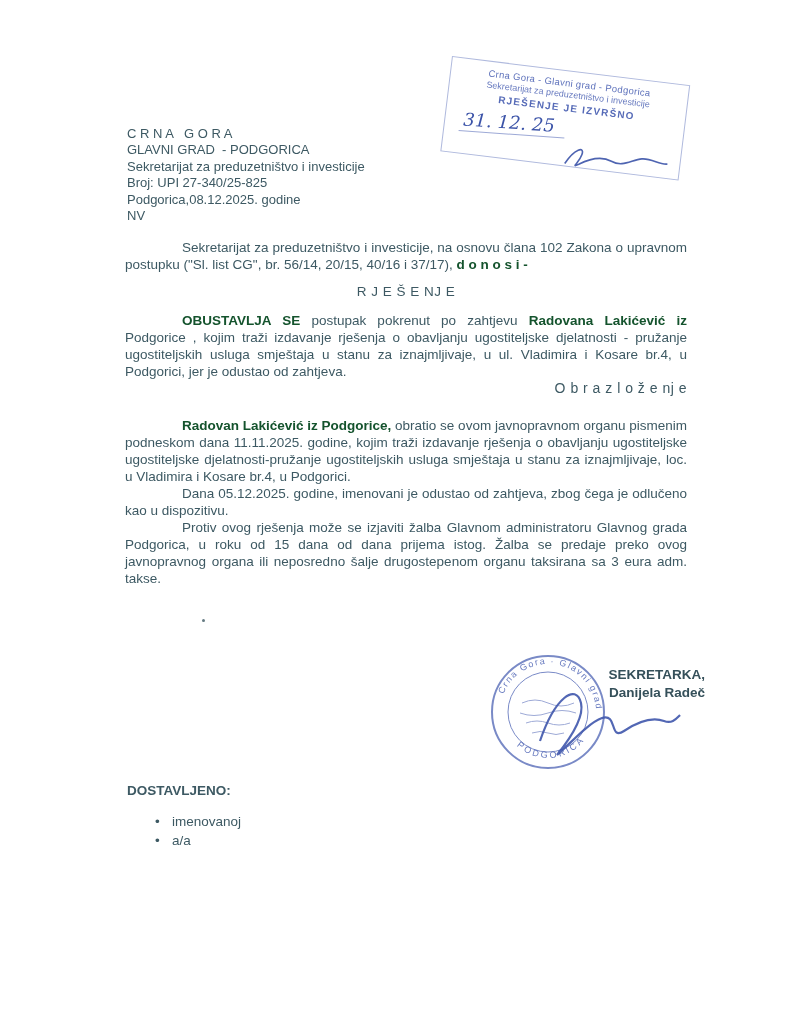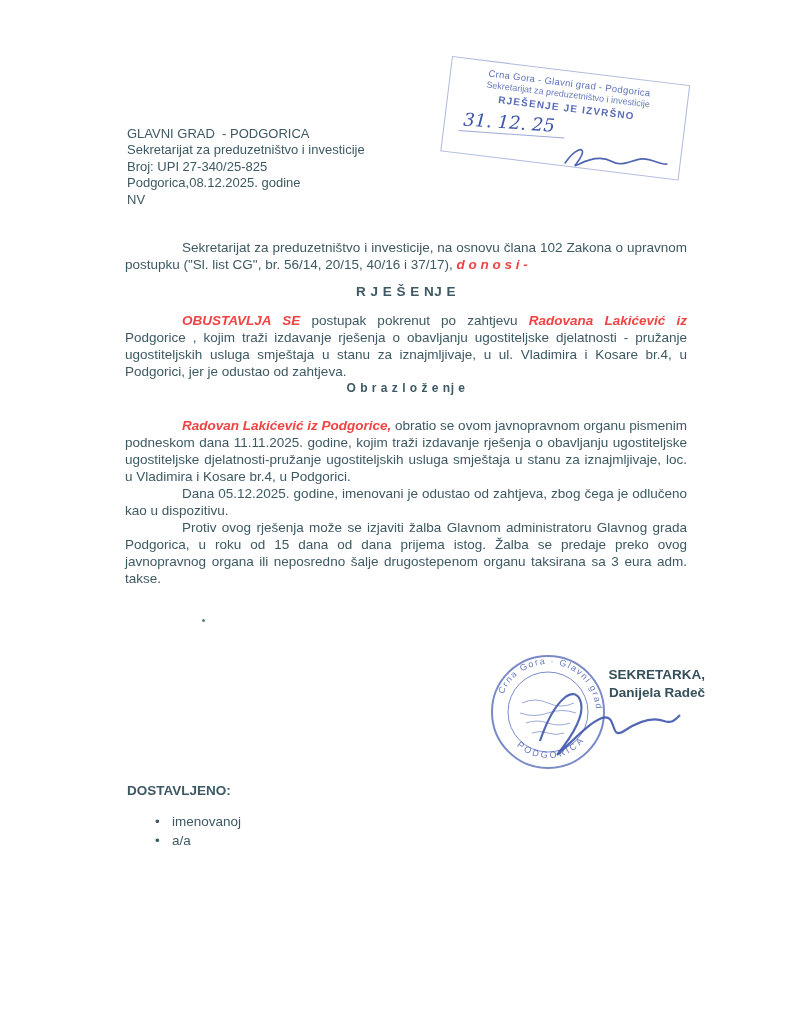--- a/index.html
+++ b/index.html
@@ -71,31 +71,31 @@
     font-size: 13.5px;
     line-height: 17px;
     text-align: justify;
   }
   .doc-body p { margin: 0; }
   .p-indent { text-indent: 57px; }
   .doc-title {
     margin: 10px 0 12px 0;
     text-align: center;
     font-size: 13.5px;
-    font-weight: bold;
+    font-weight: normal;
     letter-spacing: .5px;
   }
   .doc-subtitle {
     margin: 0 0 20px 0;
-    text-align: center;
-    font-size: 12px;
-    font-weight: bold;
+    text-align: right;
+    font-size: 14px;
+    font-weight: normal;
     letter-spacing: .5px;
   }
-  b { color: #ef4444; font-style: italic; }
+  b { color: #14532d; }
 
   .stray-mark {
     position: absolute;
     left: 202px;
     top: 619px;
     width: 3px;
     height: 3px;
     border-radius: 50%;
     background: #3d5963;
     opacity: .8;
@@ -151,20 +151,21 @@
     <div class="ts-status">RJEŠENJE JE IZVRŠNO</div>
     <div class="ts-date-row">
       <span class="ts-date">31. 12. 25</span>
     </div>
     <svg class="ts-sig" width="110" height="36" viewBox="0 0 110 36">
       <path d="M 4 24 C 12 8 22 4 20 13 C 18 22 10 28 18 23 C 30 15 40 12 50 16 C 62 21 70 12 80 10 C 90 8 98 14 106 12" stroke="#3b53a8" stroke-width="1.6" fill="none" opacity="0.9"></path>
     </svg>
   </div>
 
   <div class="letterhead">
+    <div class="pre">C R N A   G O R A</div>
     <div class="pre">GLAVNI GRAD  - PODGORICA</div>
     <div>Sekretarijat za preduzetništvo i investicije</div>
     <div>Broj: UPI 27-340/25-825</div>
     <div>Podgorica,08.12.2025. godine</div>
     <div>NV</div>
   </div>
 
   <div class="doc-body">
 
     <p class="p-indent"><span>Sekretarijat za preduzetništvo i investicije, na osnovu člana 102 Zakona o upravnom postupku ("Sl. list CG", br. 56/14, 20/15, 40/16 i 37/17), </span><b>d o n o s i -</b></p>

